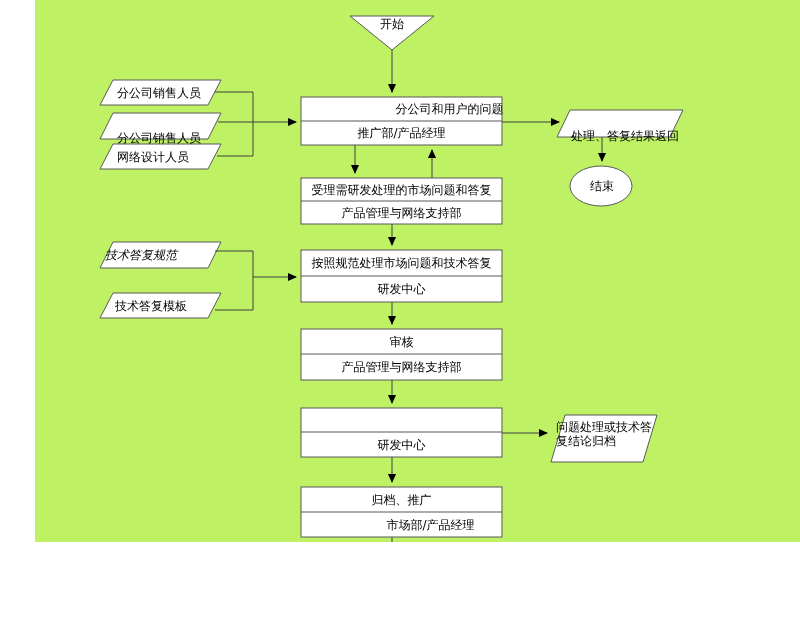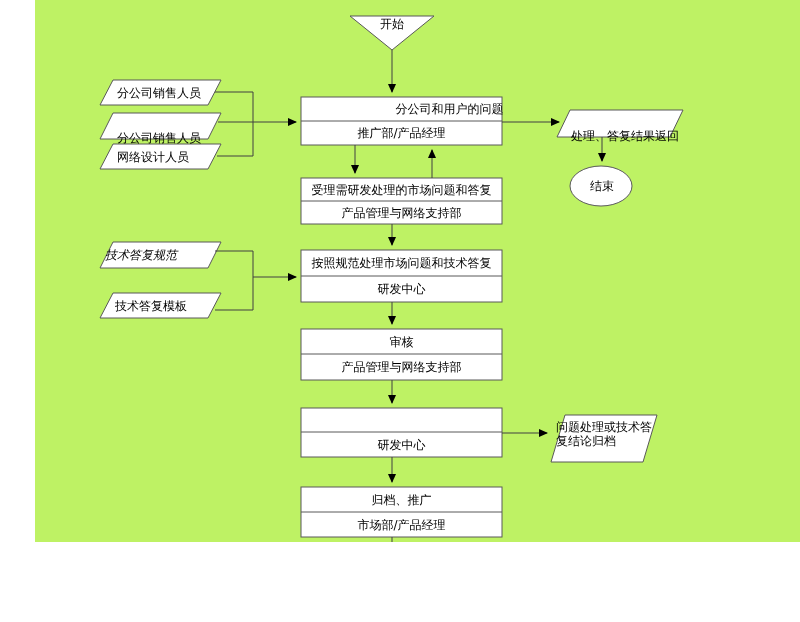--- a/index.html
+++ b/index.html
@@ -130,17 +130,17 @@
   <div class="lbl boxrow" style="top:282px;">研发中心</div>
 
   <div class="lbl boxrow" style="top:335px;">审核</div>
   <div class="lbl boxrow" style="top:360px;">产品管理与网络支持部</div>
 
   <div class="lbl boxrow" style="top:438px;">研发中心</div>
 
   <div class="lbl wrap" style="left:521px; top:420px; width:100px;">问题处理或技术答复结论归档</div>
 
   <div class="lbl boxrow" style="top:493px;">归档、推广</div>
-  <div class="lbl boxrow" style="top:518px;">市场部/产品经理</div>
+  <div class="lbl boxrow" style="top:518px;padding-left:29px;">市场部/产品经理</div>
 
   <div class="lbl center" style="left:326px; top:578px; width:60px;">结束</div>
 
 </div>
 
 </body></html>

